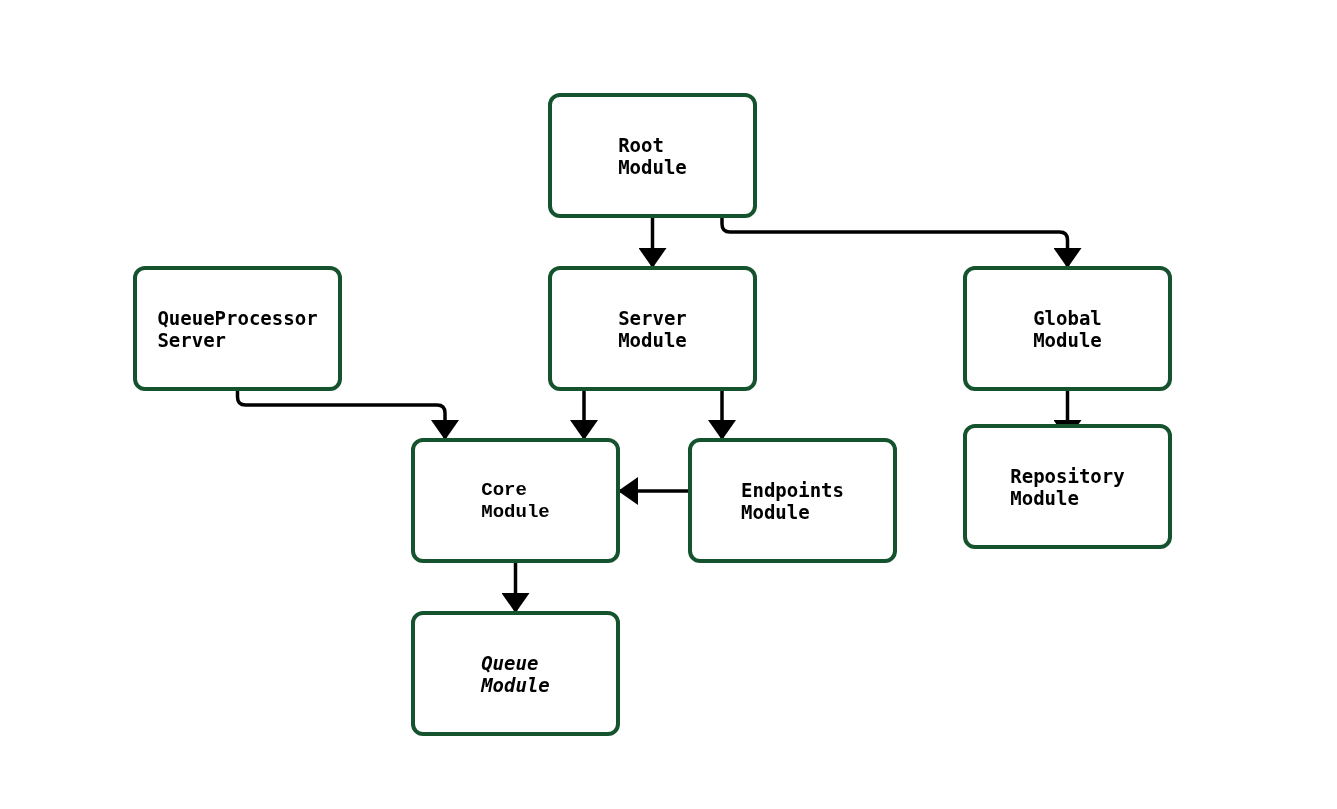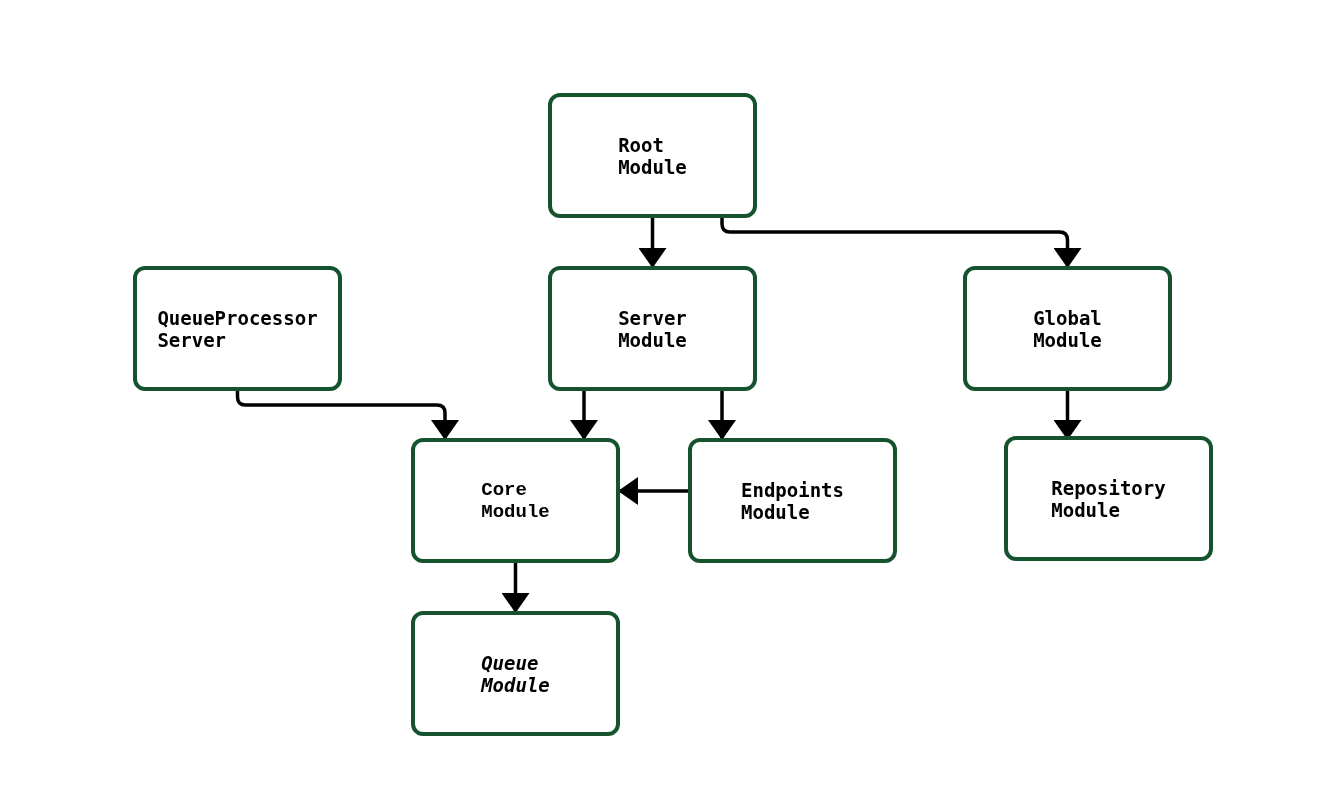--- a/index.html
+++ b/index.html
@@ -44,21 +44,21 @@
     line-height: 22px;
     color: #000000;
     white-space: pre-line;
   }
   #node-root          { left: 548px; top:  93px; }
   #node-queueprocessor{ left: 133px; top: 266px; }
   #node-server        { left: 548px; top: 266px; }
   #node-global        { left: 963px; top: 266px; }
   #node-core          { left: 411px; top: 438px; font-family: Liberation Mono, monospace; }
   #node-endpoints     { left: 688px; top: 438px; }
-  #node-repository    { left: 963px; top: 436px; margin-left: 41px; }
+  #node-repository    { left: 963px; top: 424px; }
   #node-queue         { left: 411px; top: 611px; font-style: italic; }
 </style>
 </head>
 <body>
 
 <div id="canvas">
 
   <svg id="edges" viewBox="0 0 1337 809" xmlns="http://www.w3.org/2000/svg">
     <defs>
       <marker id="arrowhead" viewBox="0 0 10 14" refX="9" refY="7" markerWidth="20" markerHeight="28" markerUnits="userSpaceOnUse" orient="auto">

